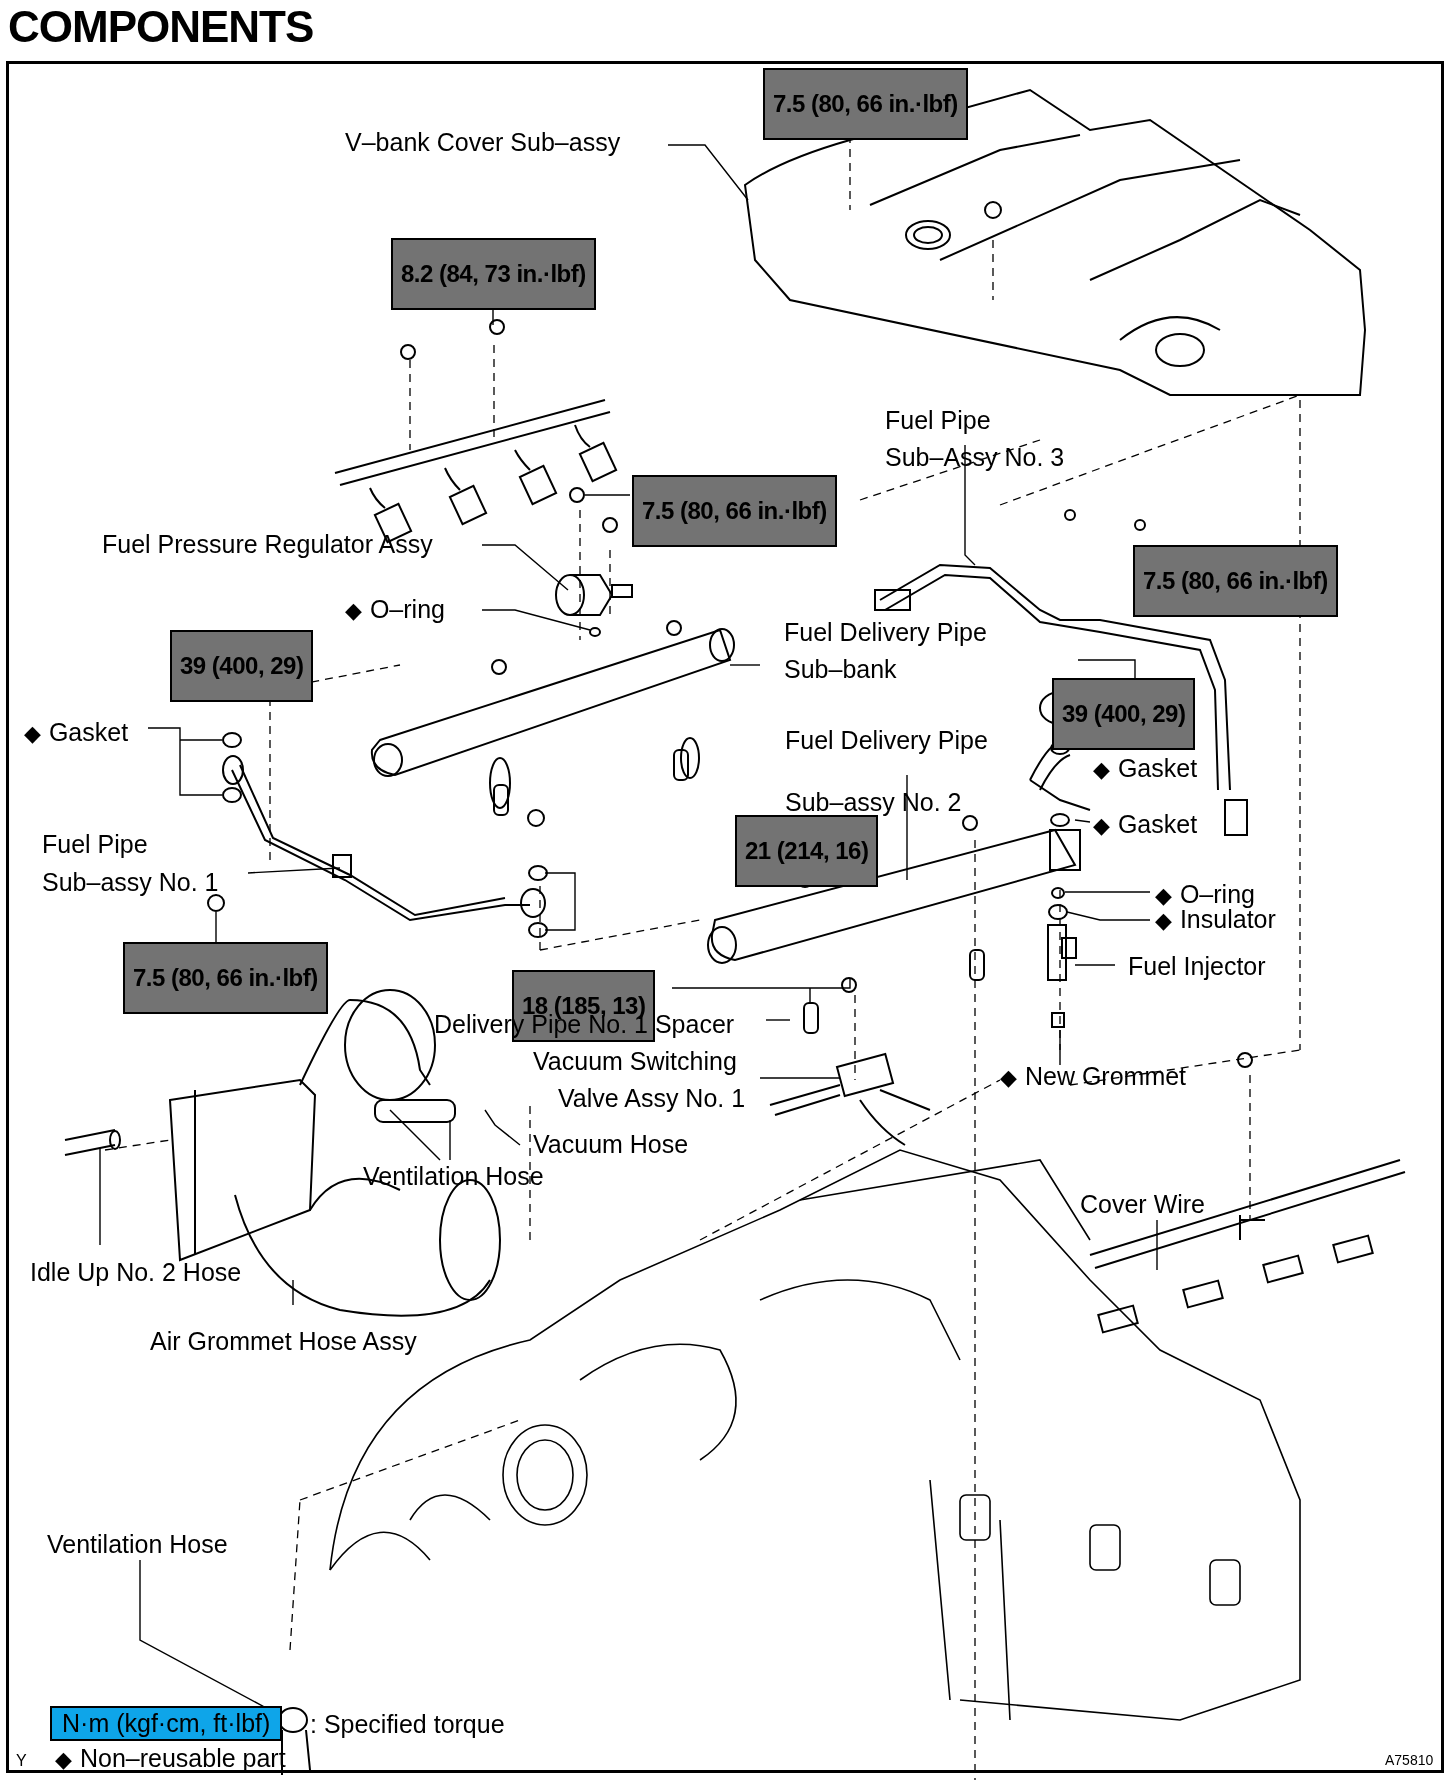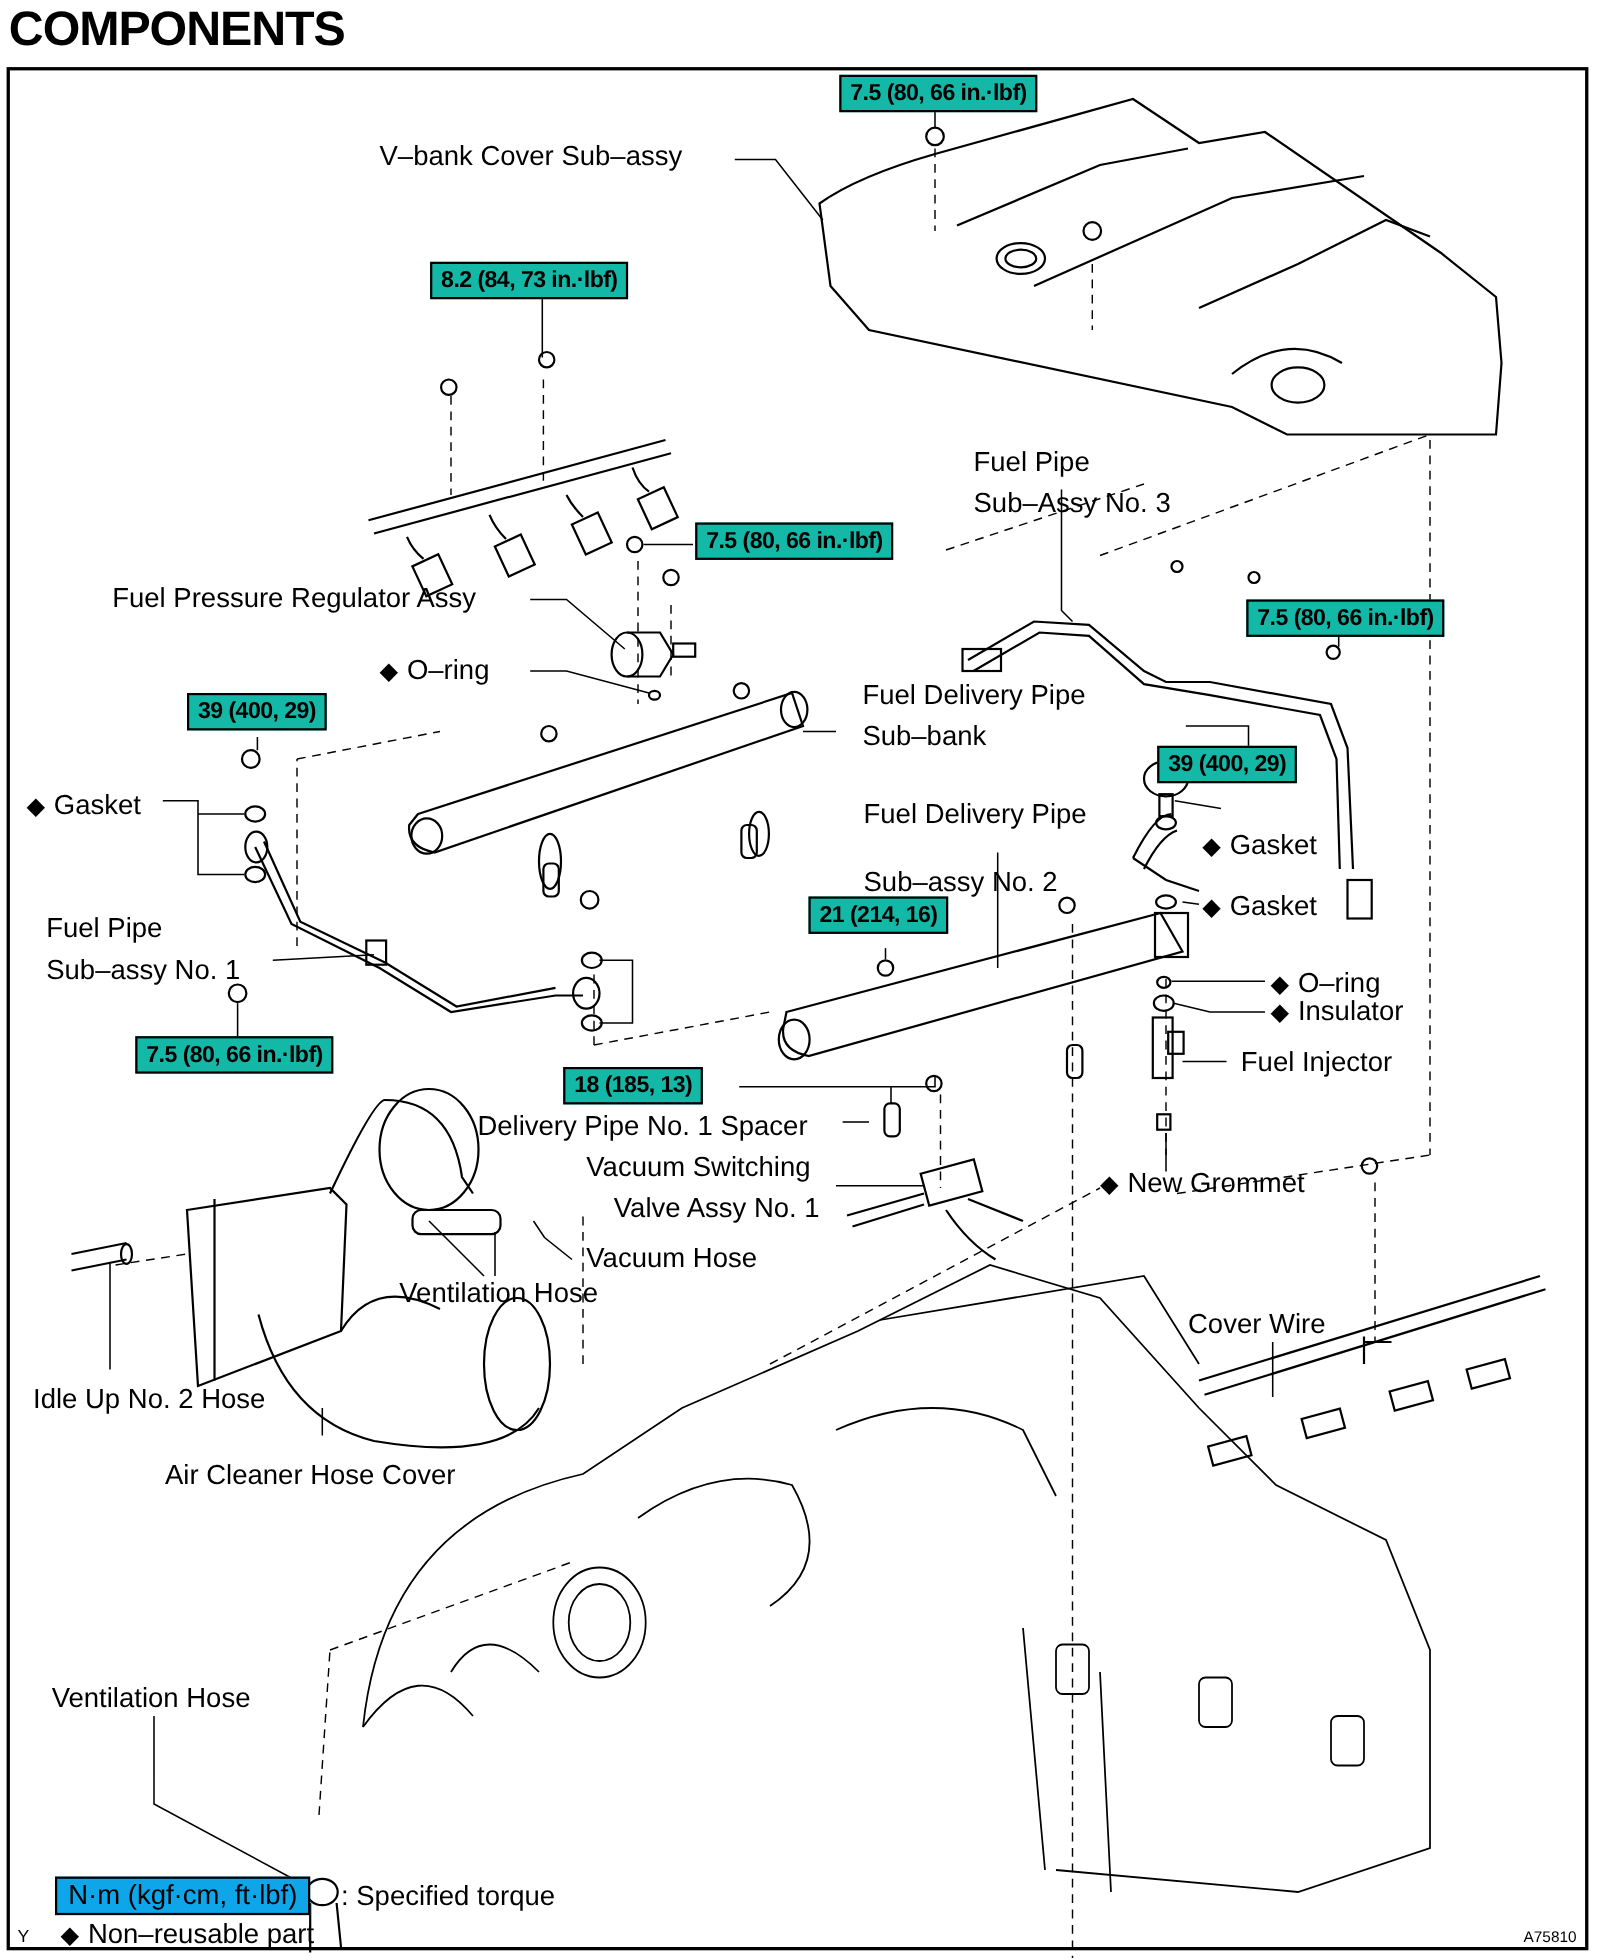--- a/index.html
+++ b/index.html
@@ -5,22 +5,22 @@
   html, body { margin: 0; padding: 0; background: #ffffff; }
   body { width: 1456px; height: 1782px; position: relative; overflow: hidden;
          font-family: "Liberation Sans", sans-serif; color: #000; }
   .title { position: absolute; left: 8px; top: 2px; font-size: 44px; font-weight: bold;
            letter-spacing: -1px; font-family: "Liberation Sans", sans-serif; }
   .frame { position: absolute; left: 6px; top: 61px; width: 1438px; height: 1712px;
            border: 3px solid #000; box-sizing: border-box; }
   svg.art { position: absolute; left: 0; top: 0; }
   .lbl { position: absolute; font-size: 25px; line-height: 28px; white-space: nowrap;
          font-family: "Liberation Sans", sans-serif; }
-  .torque { position: absolute; font-size: 21px; font-weight: bold; border: 2px solid #000;
-            padding: 3px 8px; background: #14b8a6; white-space: nowrap; letter-spacing: -0.5px;
+  .torque { position: absolute; font-size: 24px; font-weight: bold; border: 2px solid #000;
+            padding: 20px 8px; background: #737373; white-space: nowrap; letter-spacing: -0.5px;
             font-family: "Liberation Sans", sans-serif; }
   .diamond { display: inline-block; margin-right: 8px; font-size: 22px; }
   .legend-box { position: absolute; border: 2px solid #000; padding: 1px 10px; font-size: 25px; background:#0ea5e9; }
   .small { position: absolute; font-size: 14px; }
 </style>
 </head>
 <body>
 
 <div class="title">COMPONENTS</div>
 <div class="frame"></div>
@@ -266,21 +266,21 @@
 <div class="lbl" style="left:1155px;top:880px;"><span class="diamond">◆</span><span>O–ring</span></div>
 <div class="lbl" style="left:1155px;top:905px;"><span class="diamond">◆</span><span>Insulator</span></div>
 <div class="lbl" style="left:1128px;top:952px;text-align:right;">Fuel Injector</div>
 <div class="lbl" style="left:1000px;top:1062px;"><span class="diamond">◆</span><span>New Grommet</span></div>
 <div class="lbl" style="left:434px;top:1010px;">Delivery Pipe No. 1 Spacer</div>
 <div class="lbl" style="left:533px;top:1047px;">Vacuum Switching</div>
 <div class="lbl" style="left:542px;top:1084px;margin-left:16px;">Valve Assy No. 1</div>
 <div class="lbl" style="left:533px;top:1130px;">Vacuum Hose</div>
 <div class="lbl" style="left:363px;top:1162px;">Ventilation Hose</div>
 <div class="lbl" style="left:30px;top:1258px;">Idle Up No. 2 Hose</div>
-<div class="lbl" style="left:150px;top:1327px;">Air Cleaner Hose Cover</div>
+<div class="lbl" style="left:150px;top:1327px;">Air Grommet Hose Assy</div>
 <div class="lbl" style="left:1080px;top:1190px;">Cover Wire</div>
 <div class="lbl" style="left:47px;top:1530px;">Ventilation Hose</div>
 
 <div>
   <div class="legend-box" style="left:50px;top:1706px;">N·m (kgf·cm, ft·lbf)</div>
   <div class="lbl" style="left:310px;top:1710px;">: Specified torque</div>
   <div class="lbl" style="left:55px;top:1744px;"><span class="diamond">◆</span><span>Non–reusable part</span></div>
 </div>
 
 <div class="small" style="left:16px;top:1752px;font-size:16px;">Y</div>

